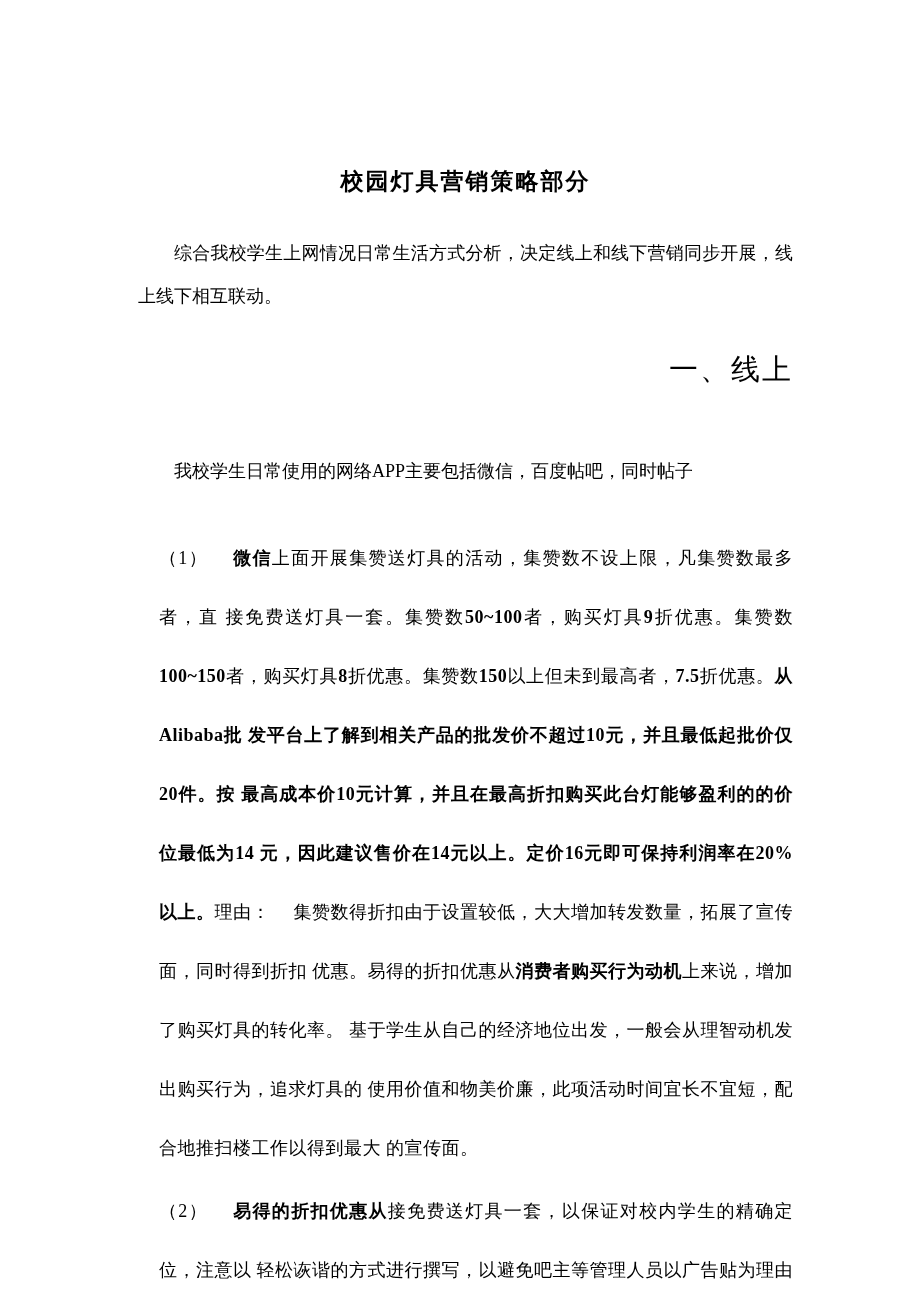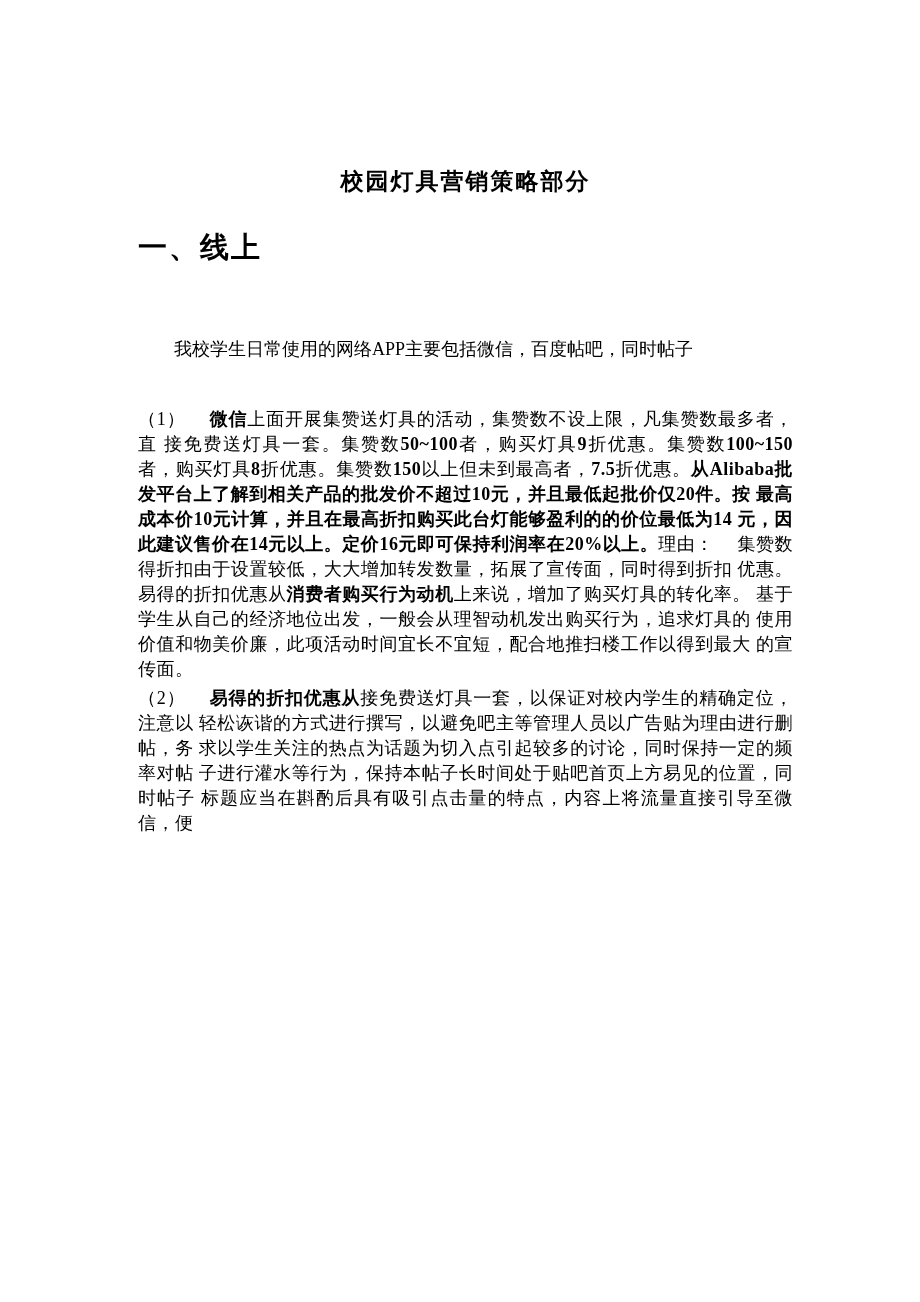--- a/index.html
+++ b/index.html
@@ -29,48 +29,51 @@
     margin-top: 36px;
     font-size: 18px;
     line-height: 43px;
     text-indent: 2em;
     text-align: justify;
   }
   .section-heading {
     margin-top: 32px;
     font-family: "Liberation Sans", "DejaVu Sans", sans-serif;
     font-size: 29px;
-    font-weight: bold;
+    font-weight: normal;
     letter-spacing: 2px;
     line-height: 38px;
+    text-align: right;
   }
   .app-line {
     margin-top: 62px;
     font-size: 18px;
     line-height: 43px;
     text-indent: 2em;
     text-align: justify;
   }
   .item {
     font-size: 18px;
-    line-height: 25px;
+    line-height: 59px;
     text-align: justify;
     letter-spacing: 0.5px;
+    margin-left: 21px;
   }
   .item-1 { margin-top: 36px; }
   .item-2 { margin-top: 4px; }
   .b { font-weight: bold; }
 </style>
 </head>
 <body>
 
 <div class="page">
 
   <h1 class="title">校园灯具营销策略部分</h1>
 
+  <p class="intro">综合我校学生上网情况日常生活方式分析，决定线上和线下营销同步开展，线上线下相互联动。</p>
 
   <h2 class="section-heading">一、线上</h2>
 
   <p class="app-line">我校学生日常使用的网络APP主要包括微信，百度帖吧，同时帖子</p>
 
   <p class="item item-1"><span>（1）　 </span><span class="b">微信</span><span>上面开展集赞送灯具的活动，集赞数不设上限，凡集赞数最多者，直 接免费送灯具一套。集赞数</span><span class="b">50~100</span><span>者，购买灯具</span><span class="b">9</span><span>折优惠。集赞数</span><span class="b">100~150</span><span>者，购买灯具</span><span class="b">8</span><span>折优惠。集赞数</span><span class="b">150</span><span>以上但未到最高者，</span><span class="b">7.5</span><span>折优惠。</span><span class="b">从Alibaba批 发平台上了解到相关产品的批发价不超过10元，并且最低起批价仅20件。按 最高成本价10元计算，并且在最高折扣购买此台灯能够盈利的的价位最低为14 元，因此建议售价在14元以上。定价16元即可保持利润率在20%以上。</span><span>理由：　 集赞数得折扣由于设置较低，大大增加转发数量，拓展了宣传面，同时得到折扣 优惠。易得的折扣优惠从</span><span class="b">消费者购买行为动机</span><span>上来说，增加了购买灯具的转化率。 基于学生从自己的经济地位出发，一般会从理智动机发出购买行为，追求灯具的 使用价值和物美价廉，此项活动时间宜长不宜短，配合地推扫楼工作以得到最大 的宣传面。</span></p>
 
   <p class="item item-2"><span>（2）　 </span><span class="b">易得的折扣优惠从</span><span>接免费送灯具一套，以保证对校内学生的精确定位，注意以 轻松诙谐的方式进行撰写，以避免吧主等管理人员以广告贴为理由进行删帖，务 求以学生关注的热点为话题为切入点引起较多的讨论，同时保持一定的频率对帖 子进行灌水等行为，保持本帖子长时间处于贴吧首页上方易见的位置，同时帖子 标题应当在斟酌后具有吸引点击量的特点，内容上将流量直接引导至微信，便</span></p>
 
 </div>

